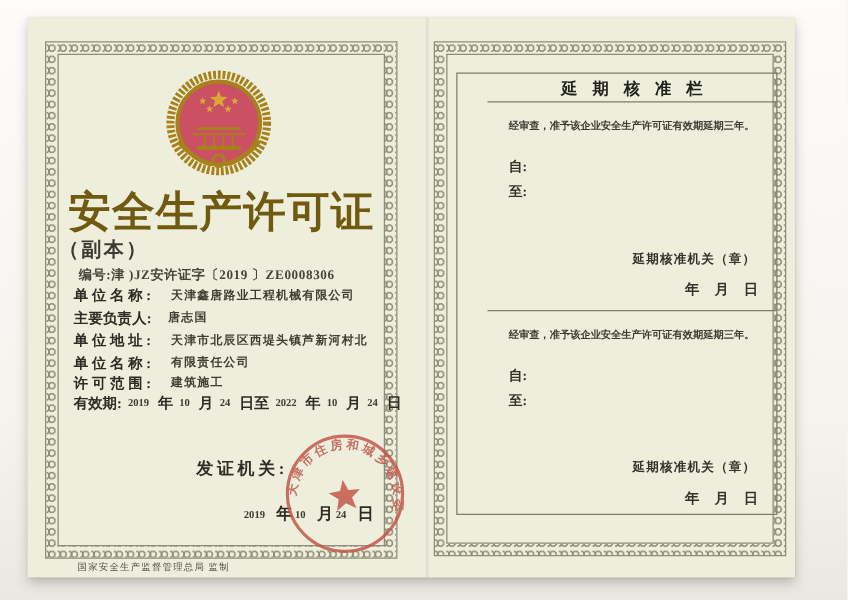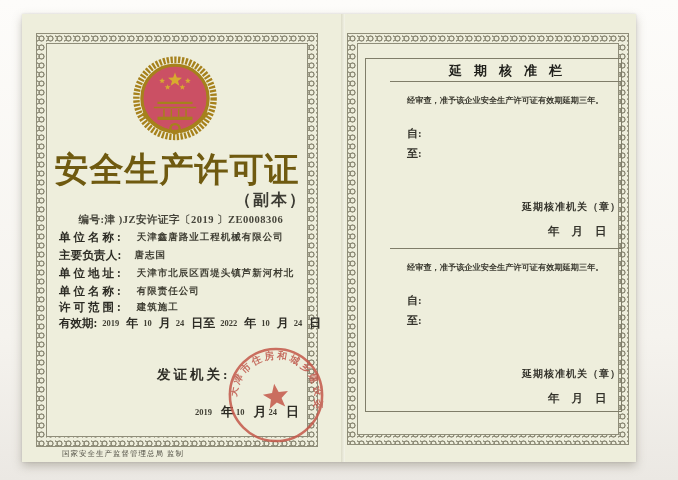--- a/index.html
+++ b/index.html
@@ -17,23 +17,23 @@
            radial-gradient(circle at 0px 4.5px, rgba(0,0,0,0) 1.7px, #8f8d79 2.1px, #8f8d79 2.9px, rgba(0,0,0,0) 3.3px);
          background-size:9px 9px;}
   .frame-l{left:14px;top:19px;width:280px;height:412px;}
   .frame-r{left:325px;top:19px;width:280px;height:410px;}
   .inner{position:absolute;inset:9px;border:1px solid #8f8d79;background:#eeeedc;}
 
   
   .emblem{position:absolute;left:76px;top:12px;width:104px;height:92px;}
   .title{position:absolute;left:0;top:103px;width:100%;text-align:center;
          font-size:34px;font-weight:bold;color:#6f5a10;letter-spacing:1px;}
-  .subtitle{position:absolute;left:0;top:146px;width:100%;text-align:right;
+  .subtitle{position:absolute;left:0;top:146px;width:100%;text-align:left;
             font-size:16px;font-weight:bold;color:#3c3b33;letter-spacing:2px;}
-  .numline{position:absolute;left:4px;top:169px;width:100%;text-align:center;
+  .numline{position:absolute;left:16px;top:169px;width:100%;
            font-size:10.5px;font-weight:bold;color:#45443a;letter-spacing:.5px;}
   .frow{position:absolute;left:12px;white-space:nowrap;}
   .flbl{display:inline-block;font-size:11.5px;font-weight:bold;color:#2c2b24;}
   .sp4{letter-spacing:3px;}
   .sp5{letter-spacing:.2px;}
   .fval{font-size:9.5px;font-weight:bold;color:#3f3e33;margin-left:13px;letter-spacing:1px;vertical-align:1px;}
   .vnum{font-size:8.5px;font-weight:bold;color:#3f3e33;vertical-align:1px;}
   .vunit{font-size:12px;font-weight:bold;color:#2c2b24;}
   .validity .vnum{margin-left:5px;}
   .validity .vunit{margin-left:7px;}
@@ -49,21 +49,21 @@
   .rbox{position:absolute;left:7px;top:14px;width:231px;height:352px;border:1px solid #7f7d69;padding-left:24px;}
   .rhead{height:22px;line-height:23px;border-bottom:1px solid #7f7d69;text-align:center;
          font-size:13px;font-weight:bold;color:#21211c;letter-spacing:12px;text-indent:12px;}
   .rsec{position:relative;}
   .rsec1{height:166px;border-bottom:1px solid #7f7d69;}
   .rsec2{height:161px;}
   .approval{position:absolute;left:17px;top:13px;font-size:8.2px;font-weight:bold;
             color:#3b3a30;white-space:nowrap;letter-spacing:0;}
   .fromlbl{position:absolute;left:17px;top:44px;font-size:11px;font-weight:bold;color:#34332b;}
   .tolbl{position:absolute;left:17px;top:64px;font-size:11px;font-weight:bold;color:#34332b;}
-  .orglbl{position:absolute;left:132px;top:118px;font-size:10px;font-weight:bold;
+  .orglbl{position:absolute;left:116px;top:118px;font-size:10px;font-weight:bold;
           color:#34332b;letter-spacing:1px;white-space:nowrap;}
   .rdate{position:absolute;left:158px;top:142px;font-size:11.5px;font-weight:bold;color:#34332b;white-space:nowrap;}
   .rdate span{margin-right:12px;}
   .rdate span:last-child{margin-right:0;}
 </style>
 </head>
 <body>
 
 <div class="scan">
   <div class="paper">

